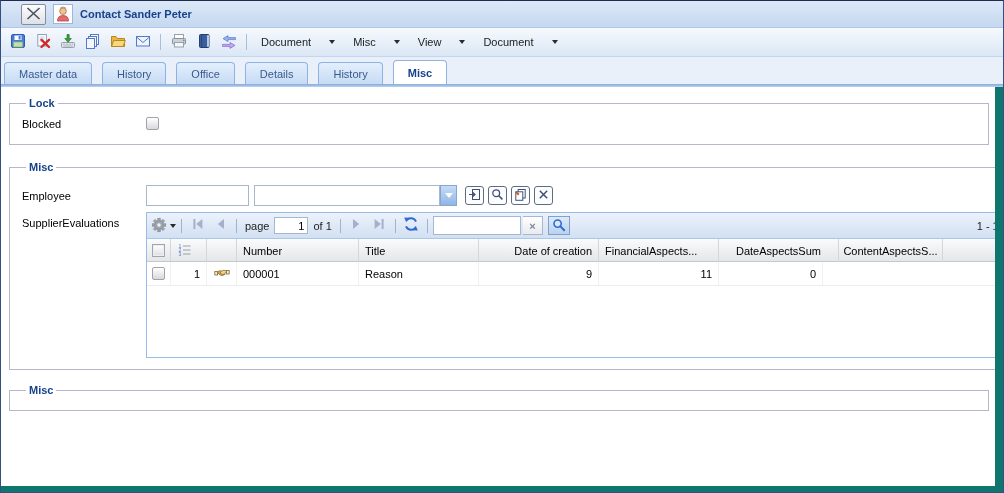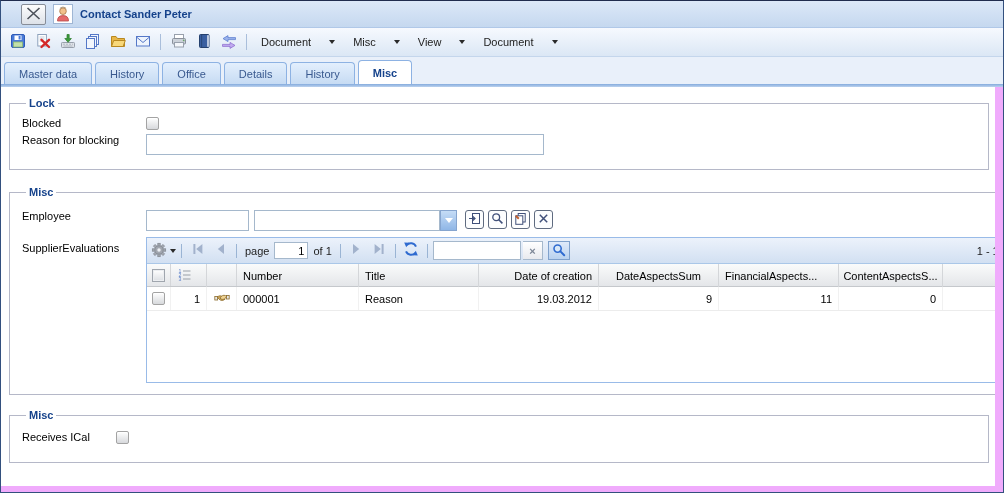--- a/index.html
+++ b/index.html
@@ -37,38 +37,38 @@
     display:flex;align-items:center;justify-content:center;cursor:pointer;
   }
   .tsep{width:1px;height:16px;background:#a9bedb;margin:0 4px;}
   .menu{
     display:flex;align-items:center;gap:18px;height:22px;padding:0 8px;color:#222;cursor:pointer;text-align:right;
   }
   .caret{width:0;height:0;border-left:3.5px solid transparent;border-right:3.5px solid transparent;border-top:4px solid #2a2a2a;}
 
   
   .tabbar{
-    height:27px;flex:0 0 auto;background:#e9f0fa;display:flex;align-items:flex-end;gap:3px;padding:3px 3px 0;
+    height:27px;flex:0 0 auto;background:#e9f0fa;display:flex;align-items:flex-end;gap:10px;padding:3px 3px 0;
   }
   .tab{
     height:22px;padding:0 14px;display:flex;align-items:center;cursor:pointer;
     border:1px solid #8db2e3;border-bottom:0;border-radius:4px 4px 0 0;
     background:linear-gradient(#e3effd,#c6dbf3);color:#39598f;
   }
   .tab.active{background:#fff;color:#15428b;font-weight:bold;height:24px;}
   .tabstrip{height:3px;flex:0 0 auto;background:linear-gradient(#84abdd,#bcd2ee);}
 
   
-  .bodyarea{flex:1;background:#f0abfc;position:relative;overflow:hidden;}
+  .bodyarea{flex:1;background:#0f766e;position:relative;overflow:hidden;}
   .panel{position:absolute;left:0;top:0;width:994px;height:calc(100% - 6px);background:#fff;overflow:hidden;}
 
   fieldset{border:1px solid #b5b8c8;margin:10px 6px 0 8px;padding:4px 0 10px 12px;}
   fieldset.gap{margin-top:16px;}
   legend{color:#15428b;font-weight:bold;padding:0 3px;margin-left:4px;}
-  .frow{display:flex;align-items:flex-start;margin:4px 0;}
+  .frow{display:flex;align-items:center;margin:4px 0;}
   .frow > label{width:124px;flex:0 0 auto;}
   .frow > label.short{width:94px;}
   .frow.top{align-items:flex-start;}
   .frow.top > label{margin-top:5px;}
 
   .checkbox{
     width:13px;height:13px;flex:0 0 auto;border:1px solid #a3a3a3;border-radius:2px;
     background:linear-gradient(#ffffff,#d7d9dc);box-shadow:inset 0 1px 0 #fff;cursor:pointer;
   }
   input.txt{
@@ -279,24 +279,20 @@
   <div class="tabstrip"></div>
 
   <div class="bodyarea">
     <div class="panel">
 
       <fieldset>
         <legend>Lock</legend>
         <div class="frow">
           <label>Blocked</label>
           <span class="checkbox"></span>
-        </div>
-        <div class="frow">
-          <label>Reason for blocking</label>
-          <input class="txt reason-input" type="text" value="" style="">
         </div>
       </fieldset>
 
       <fieldset class="gap">
         <legend>Misc</legend>
         <div class="frow" style="margin:8px 0 6px;">
           <label>Employee</label>
           <input class="txt empid-input" type="text" value="" style="">
           <div class="combo">
             <input class="txt combo-input" type="text" value="" style="">
@@ -443,25 +439,25 @@
               <div class="hcell c-icon"></div>
               <div class="hcell c-number">
                   <span>Number</span>
                 </div>
               <div class="hcell c-title">
                   <span>Title</span>
                 </div>
               <div class="hcell c-date right">
                   <span>Date of creation</span>
                 </div>
+              <div class="hcell c-fin">
+                  <span>FinancialAspects...</span>
+                </div>
               <div class="hcell c-dsum center">
                   <span>DateAspectsSum</span>
-                </div>
-              <div class="hcell c-fin">
-                  <span>FinancialAspects...</span>
                 </div>
               <div class="hcell c-csum center">
                   <span>ContentAspectsS...</span>
                 </div>
               <div class="hcell c-fill"></div>
             </div>
 
             <div class="grid-datarow">
               <div class="dcell c-sel">
                   <span class="checkbox"></span>
@@ -474,35 +470,30 @@
                         <rect x="0.8" y="6.4" width="2.8" height="3.6" fill="#e9e9e9"></rect>
                         <rect x="12.4" y="5.4" width="2.8" height="3.6" fill="#e9e9e9"></rect>
                         <path d="M3.5 7 C5 5.4 7.2 5.4 8.6 7 L11.2 9 C9.6 10.9 6.4 10.9 4.9 9 Z" fill="#d9b060"></path>
                         <path d="M12.6 6.4 C11 4.9 8.9 4.9 7.4 6.4 L5.9 8 C7.5 9.9 10.1 9.9 11.6 8 Z" fill="#eed292"></path>
                       </g>
                     </svg>
               </span>
                 </div>
               <div class="dcell c-number">000001</div>
               <div class="dcell c-title">Reason</div>
-              <div class="dcell c-date right">19.03.2012</div>
               <div class="dcell c-fin right">9</div>
               <div class="dcell c-dsum right">11</div>
               <div class="dcell c-csum right">0</div>
               <div class="dcell c-fill"></div>
             </div>
 
             <div class="grid-empty"></div>
           </div>
         </div>
       </fieldset>
 
       <fieldset class="gap" style="margin-top:14px;">
         <legend>Misc</legend>
-        <div class="frow" style="margin:6px 0 8px;">
-          <label class="short">Receives ICal</label>
-          <span class="checkbox"></span>
-        </div>
       </fieldset>
 
     </div>
   </div>
 </div>
 
 </body></html>

